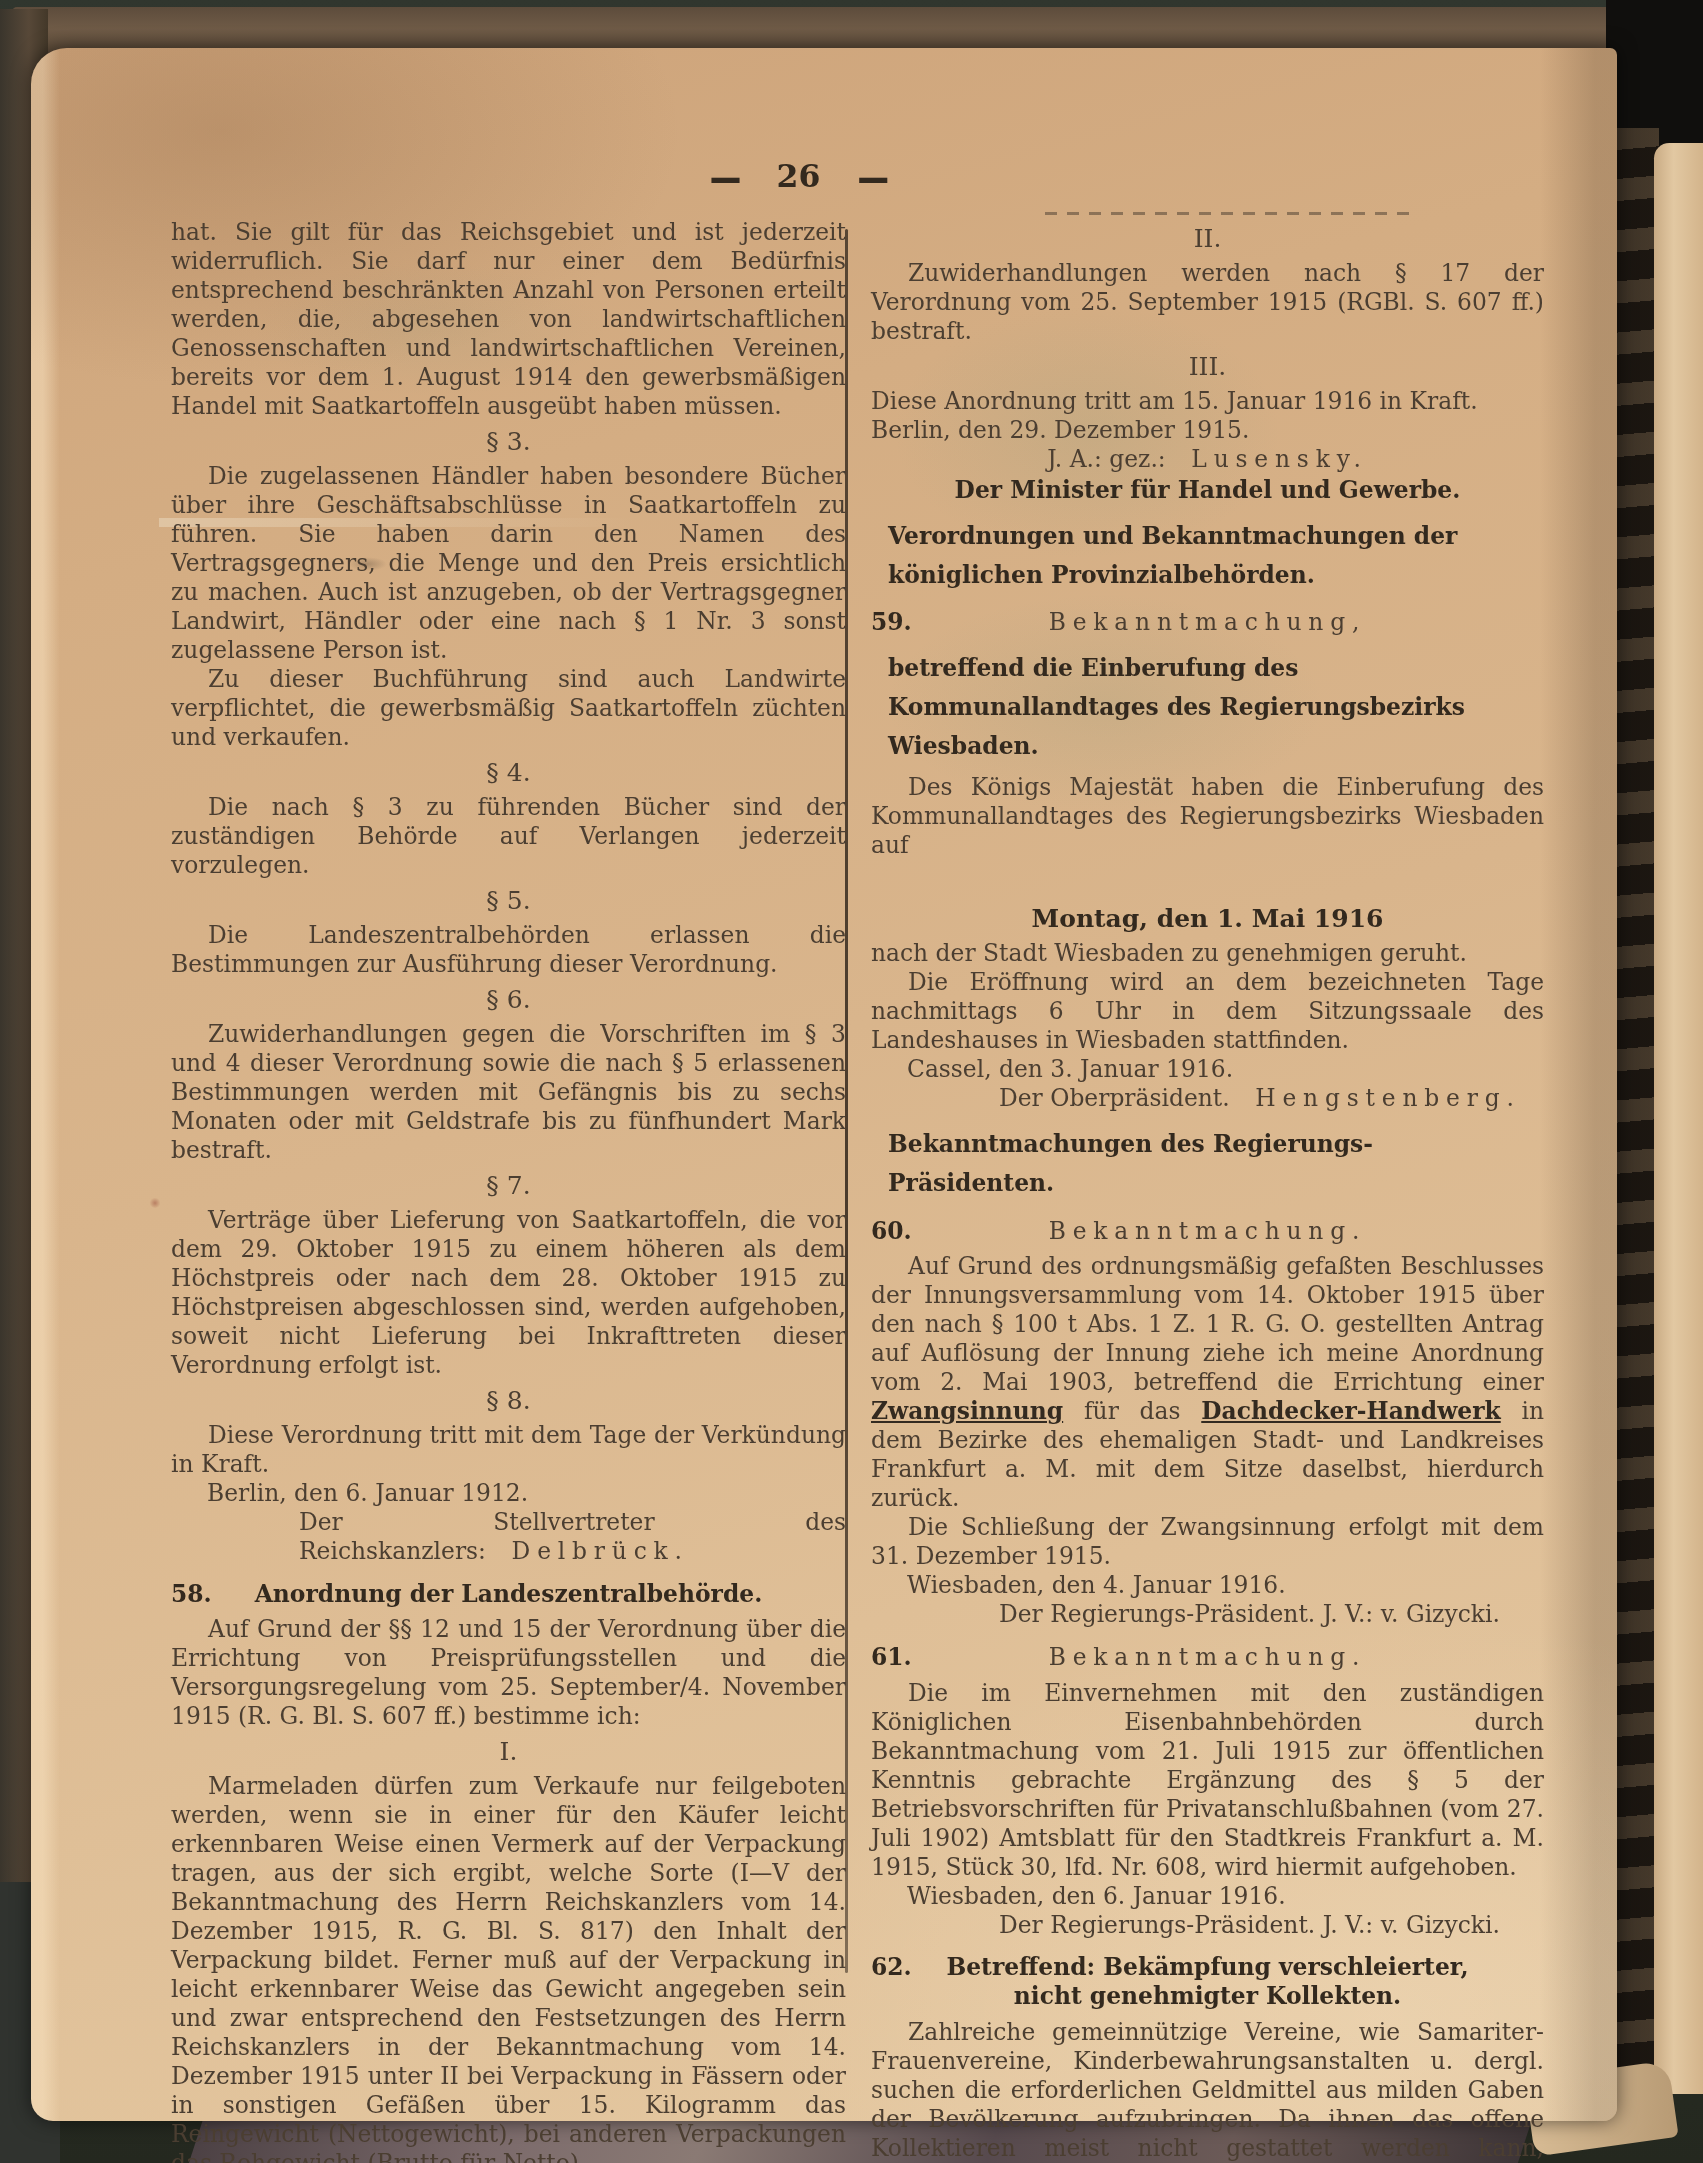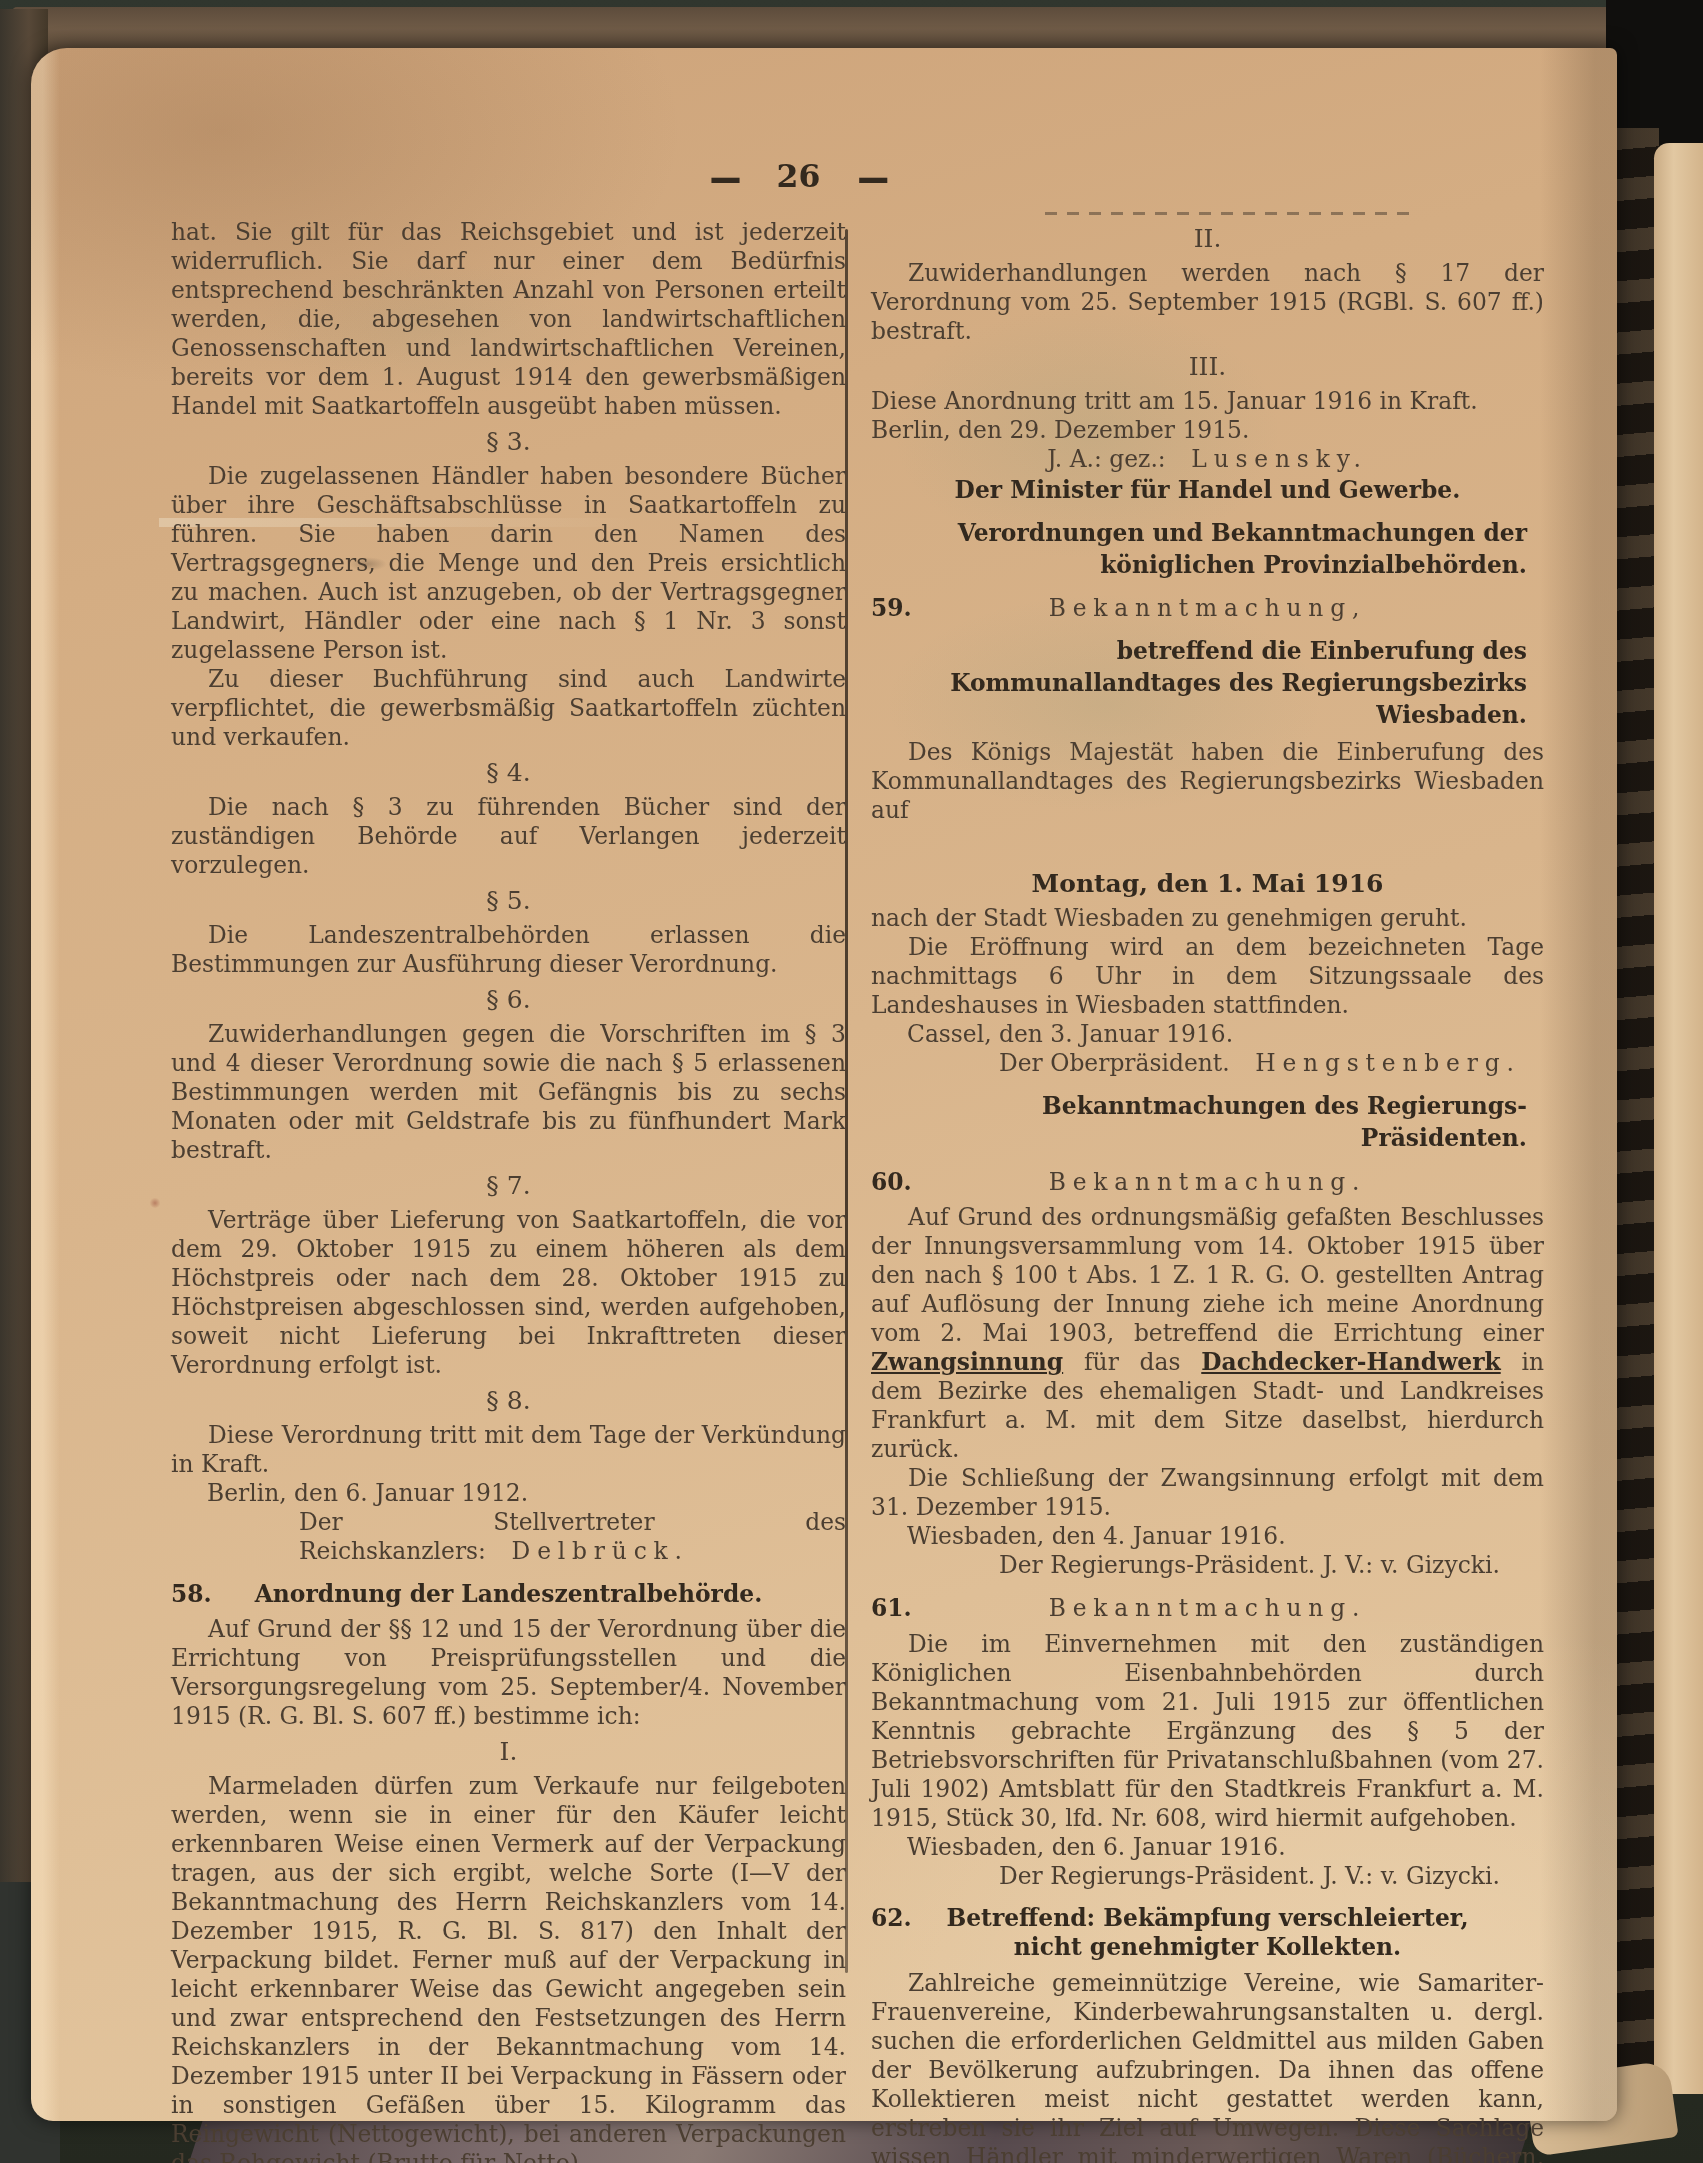--- a/index.html
+++ b/index.html
@@ -69,21 +69,21 @@
   .col-left{left:140px;top:170px;}
   .col-right{left:840px;top:170px;width:673px;}
   .divider{position:absolute;left:814px;top:181px;width:3.4px;height:1744px;
     background:linear-gradient(180deg, rgba(66,52,38,.85), rgba(66,52,38,.95) 60%, rgba(66,52,38,.6));
     border-radius:1.7px;}
   .para{margin:0;text-indent:37px;}
   .para.noindent{text-indent:0;}
   .para b{color:#332a20;text-decoration:underline;}
   .mark{text-align:center;margin:6px 0;font-size:25px;}
   .mark.bold{font-weight:bold;color:#33291e;margin-top:44px;}
-  .heading{font-weight:bold;color:#33291e;text-align:right;margin:12px 17px 6.8px;line-height:32px;}
+  .heading{font-weight:bold;color:#33291e;text-align:left;margin:12px 17px 6.8px;line-height:39px;}
   .numbered{position:relative;text-align:center;margin:13.6px 0 6.8px;min-height:29px;}
   .numbered .num{position:absolute;left:0;top:0;font-weight:bold;color:#33291e;}
   .numbered .title{display:inline-block;max-width:545px;}
   .numbered .title.bold{font-weight:bold;color:#33291e;}
   .title.spaced, .spaced-name{letter-spacing:6.8px;}
   .date{margin:0;padding-left:36px;}
   .sig{margin:0 0 1.7px;padding-left:128px;}
   .sig.centerish{padding-left:0;text-align:center;}
   .sig.bold{font-weight:bold;color:#33291e;}
   .spaced-name{margin-left:25.6px;}

